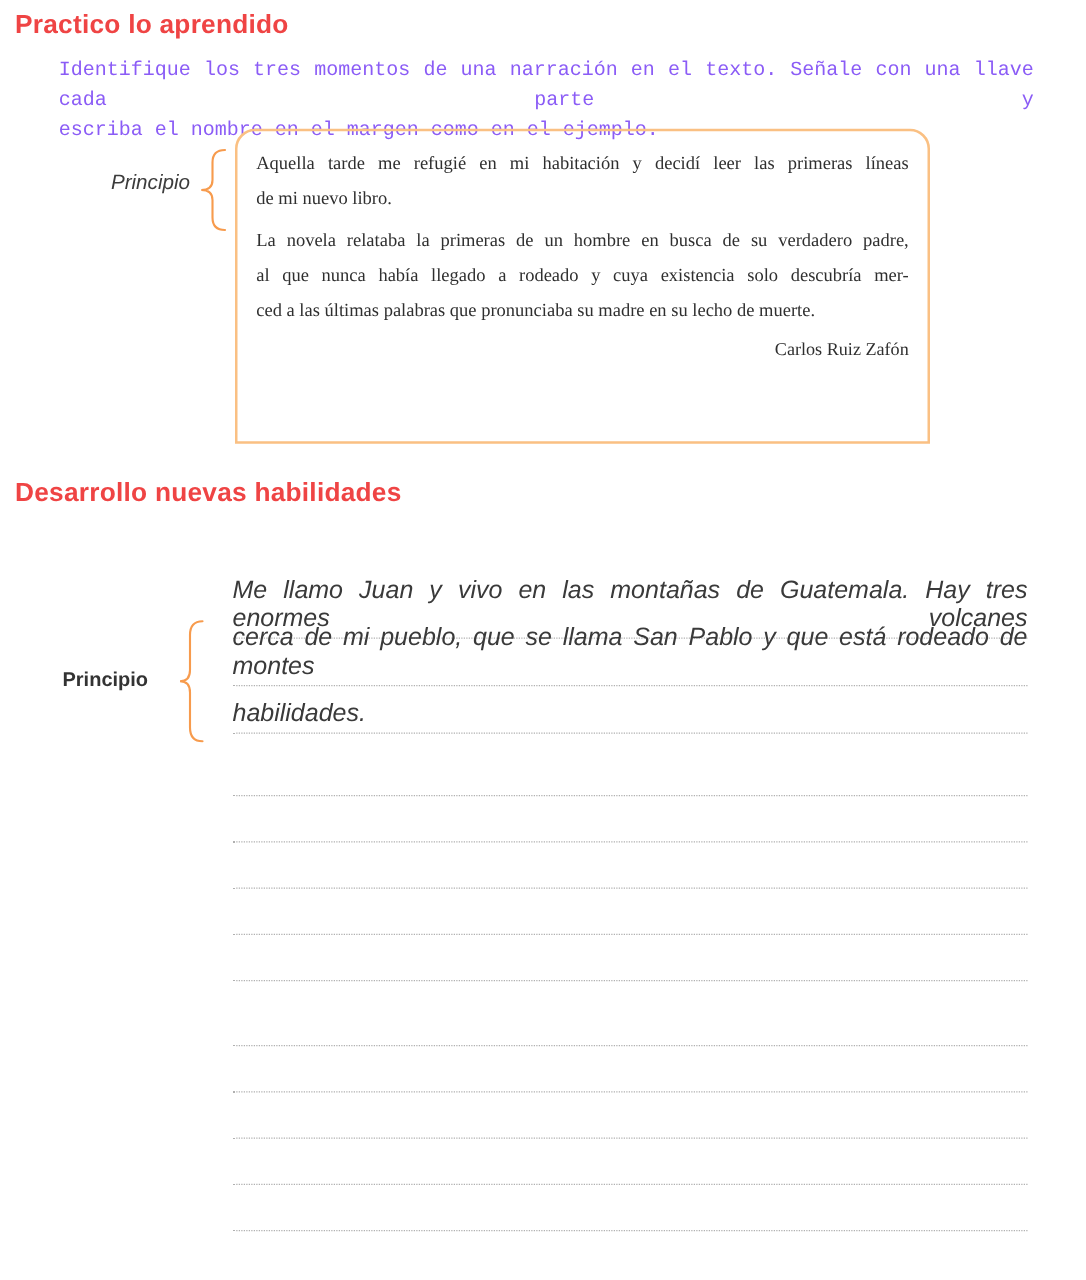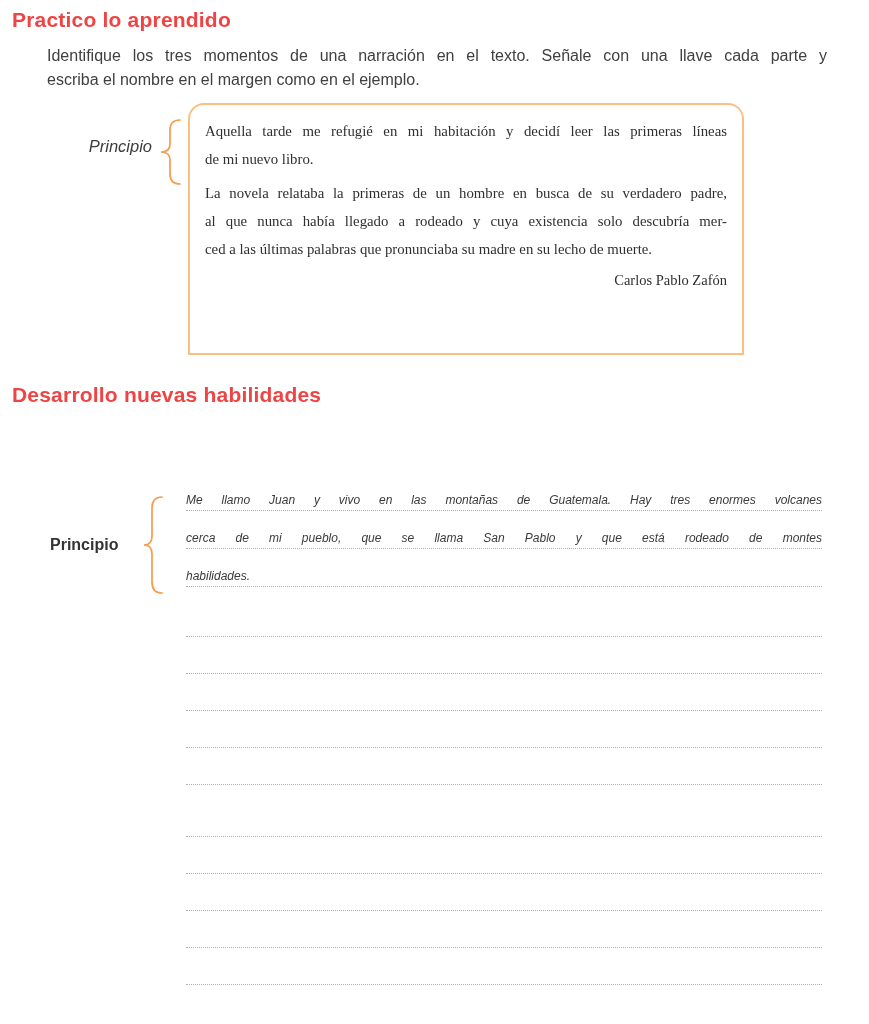--- a/index.html
+++ b/index.html
@@ -19,21 +19,22 @@
     font-weight: bold;
     color: #ef4444;
     letter-spacing: 0.2px;
   }
   .instruction {
     position: absolute;
     left: 47px;
     width: 780px;
     font-size: 16px;
     line-height: 24px;
-    color: #404040;
+    color: #8b5cf6;
+    font-family: Liberation Mono, monospace;
   }
   .iline { display: block; text-align: left; }
   .jlast { text-align: justify; text-align-last: justify; }
 
   
   .excerpt-box {
     position: absolute;
     left: 188px;
     top: 103px;
     width: 556px;
@@ -82,21 +83,21 @@
     position: absolute;
     left: 186px;
     width: 636px;
     height: 34px;
     border-bottom: 1px dotted #B0B0B0;
   }
   .hand-text {
     position: absolute;
     left: 0; right: 0; bottom: 3px;
     display: block;
-    font-size: 12px;
+    font-size: 20px;
     font-style: italic;
     color: #3A3A3A;
     white-space: nowrap;
     margin-top: 45px;
   }
   .hand-text.jlast { white-space: normal; }
 
   
   .rule {
     position: absolute;
@@ -129,21 +130,21 @@
   <div class="excerpt-box">
     <p class="xp">
       <span class="xline jlast">Aquella tarde me refugié en mi habitación y decidí leer las primeras líneas</span>
       <span class="xline">de mi nuevo libro.</span>
     </p>
     <p class="xp">
       <span class="xline jlast">La novela relataba la primeras de un hombre en busca de su verdadero padre,</span>
       <span class="xline jlast">al que nunca había llegado a rodeado y cuya existencia solo descubría mer-</span>
       <span class="xline">ced a las últimas palabras que pronunciaba su madre en su lecho de muerte.</span>
     </p>
-    <div class="attribution">Carlos Pablo Zafón</div>
+    <div class="attribution">Carlos Ruiz Zafón</div>
   </div>
 
   <h1 class="heading" style="top:383px">Desarrollo nuevas habilidades</h1>
 
   <p class="instruction" style="top:419px">
   </p>
 
   <div class="margin-label-bold">Principio</div>
 
   <div class="brace" style="left:142px; top:495px">

